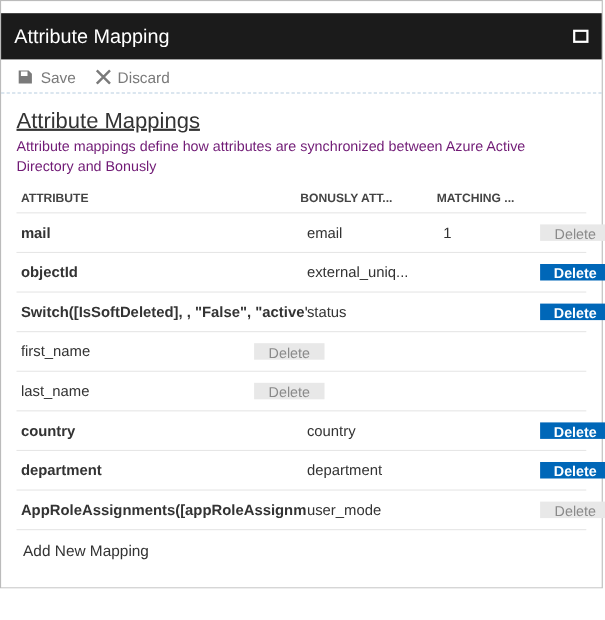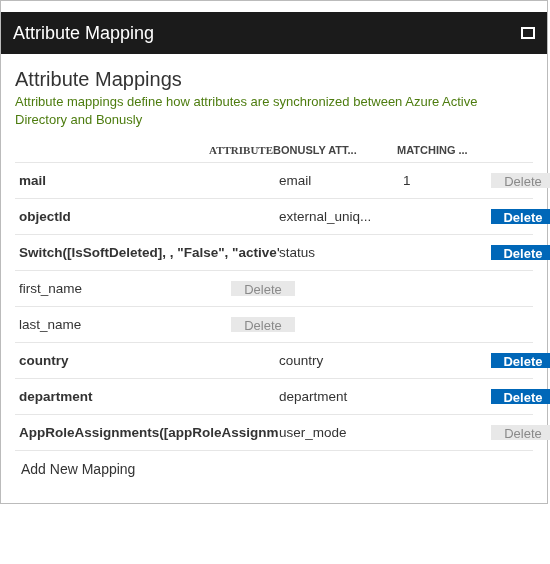--- a/index.html
+++ b/index.html
@@ -48,42 +48,43 @@
   }
   .toolbar svg { fill: #7a7a7a; }
   .content {
     padding: 10px 14px 16px 14px;
   }
   .section-title {
     font-size: 20px;
     font-weight: 400;
     color: #333;
     margin: 4px 0 2px 0;
+    text-decoration: underline;
   }
   .desc {
     font-size: 13px;
-    color: #4d7c0f;
+    color: #701a75;
     line-height: 1.35;
     margin-bottom: 10px;
   }
   .grid {
     width: 100%;
   }
   .head-row {
     display: flex;
     padding: 6px 4px;
     font-size: 11px;
     font-weight: 700;
     color: #444;
   }
   .col-attr  { flex: 0 0 254px; overflow: hidden; white-space: nowrap; text-overflow: clip; }
   .col-bon   { flex: 0 0 102px; overflow: hidden; white-space: nowrap; text-overflow: ellipsis; }
   .col-match { flex: 0 0 80px;  overflow: hidden; white-space: nowrap; text-overflow: ellipsis; margin-left: 22px; }
   .col-act   { flex: 0 0 72px;  display:flex; justify-content:flex-end; }
-  .head-row .col-attr { text-align: right; font-family: Liberation Serif, serif; }
+  .head-row .col-attr { text-align: left; }
   .row {
     display: flex;
     align-items: flex-end;
     padding: 10px 4px;
     border-top: 1px solid #e6e6e6;
     font-size: 13.5px;
   }
   .row:last-of-type { border-bottom: 1px solid #e6e6e6; }
   .row .col-attr { font-weight: 600; padding-right:6px; }
   .btn-del {
@@ -112,20 +113,34 @@
 </head>
 <body>
 
 <div class="panel">
 
   <div class="titlebar">
     <span>Attribute Mapping</span>
     <span class="max-icon"></span>
   </div>
 
+  <div class="toolbar">
+    <div class="tb-item">
+      <svg width="16" height="16" viewBox="0 0 16 16">
+          <path d="M2 2h9l3 3v9H2V2zm2 1v4h6V3H4zm1 7h6v3H5v-3z"></path>
+        </svg>
+      <span>Save</span>
+    </div>
+    <div class="tb-item">
+      <svg width="14" height="14" viewBox="0 0 14 14">
+          <path d="M1 1l12 12M13 1L1 13" stroke="#7a7a7a" stroke-width="2.2" fill="none"></path>
+        </svg>
+      <span>Discard</span>
+    </div>
+  </div>
 
   <div class="content">
     <div class="section-title">Attribute Mappings</div>
     <div class="desc">Attribute mappings define how attributes are synchronized between Azure Active Directory and Bonusly</div>
 
     <div class="grid">
       <div class="head-row">
         <div class="col-attr">ATTRIBUTE</div>
         <div class="col-bon">BONUSLY ATT...</div>
         <div class="col-match">MATCHING ...</div>

